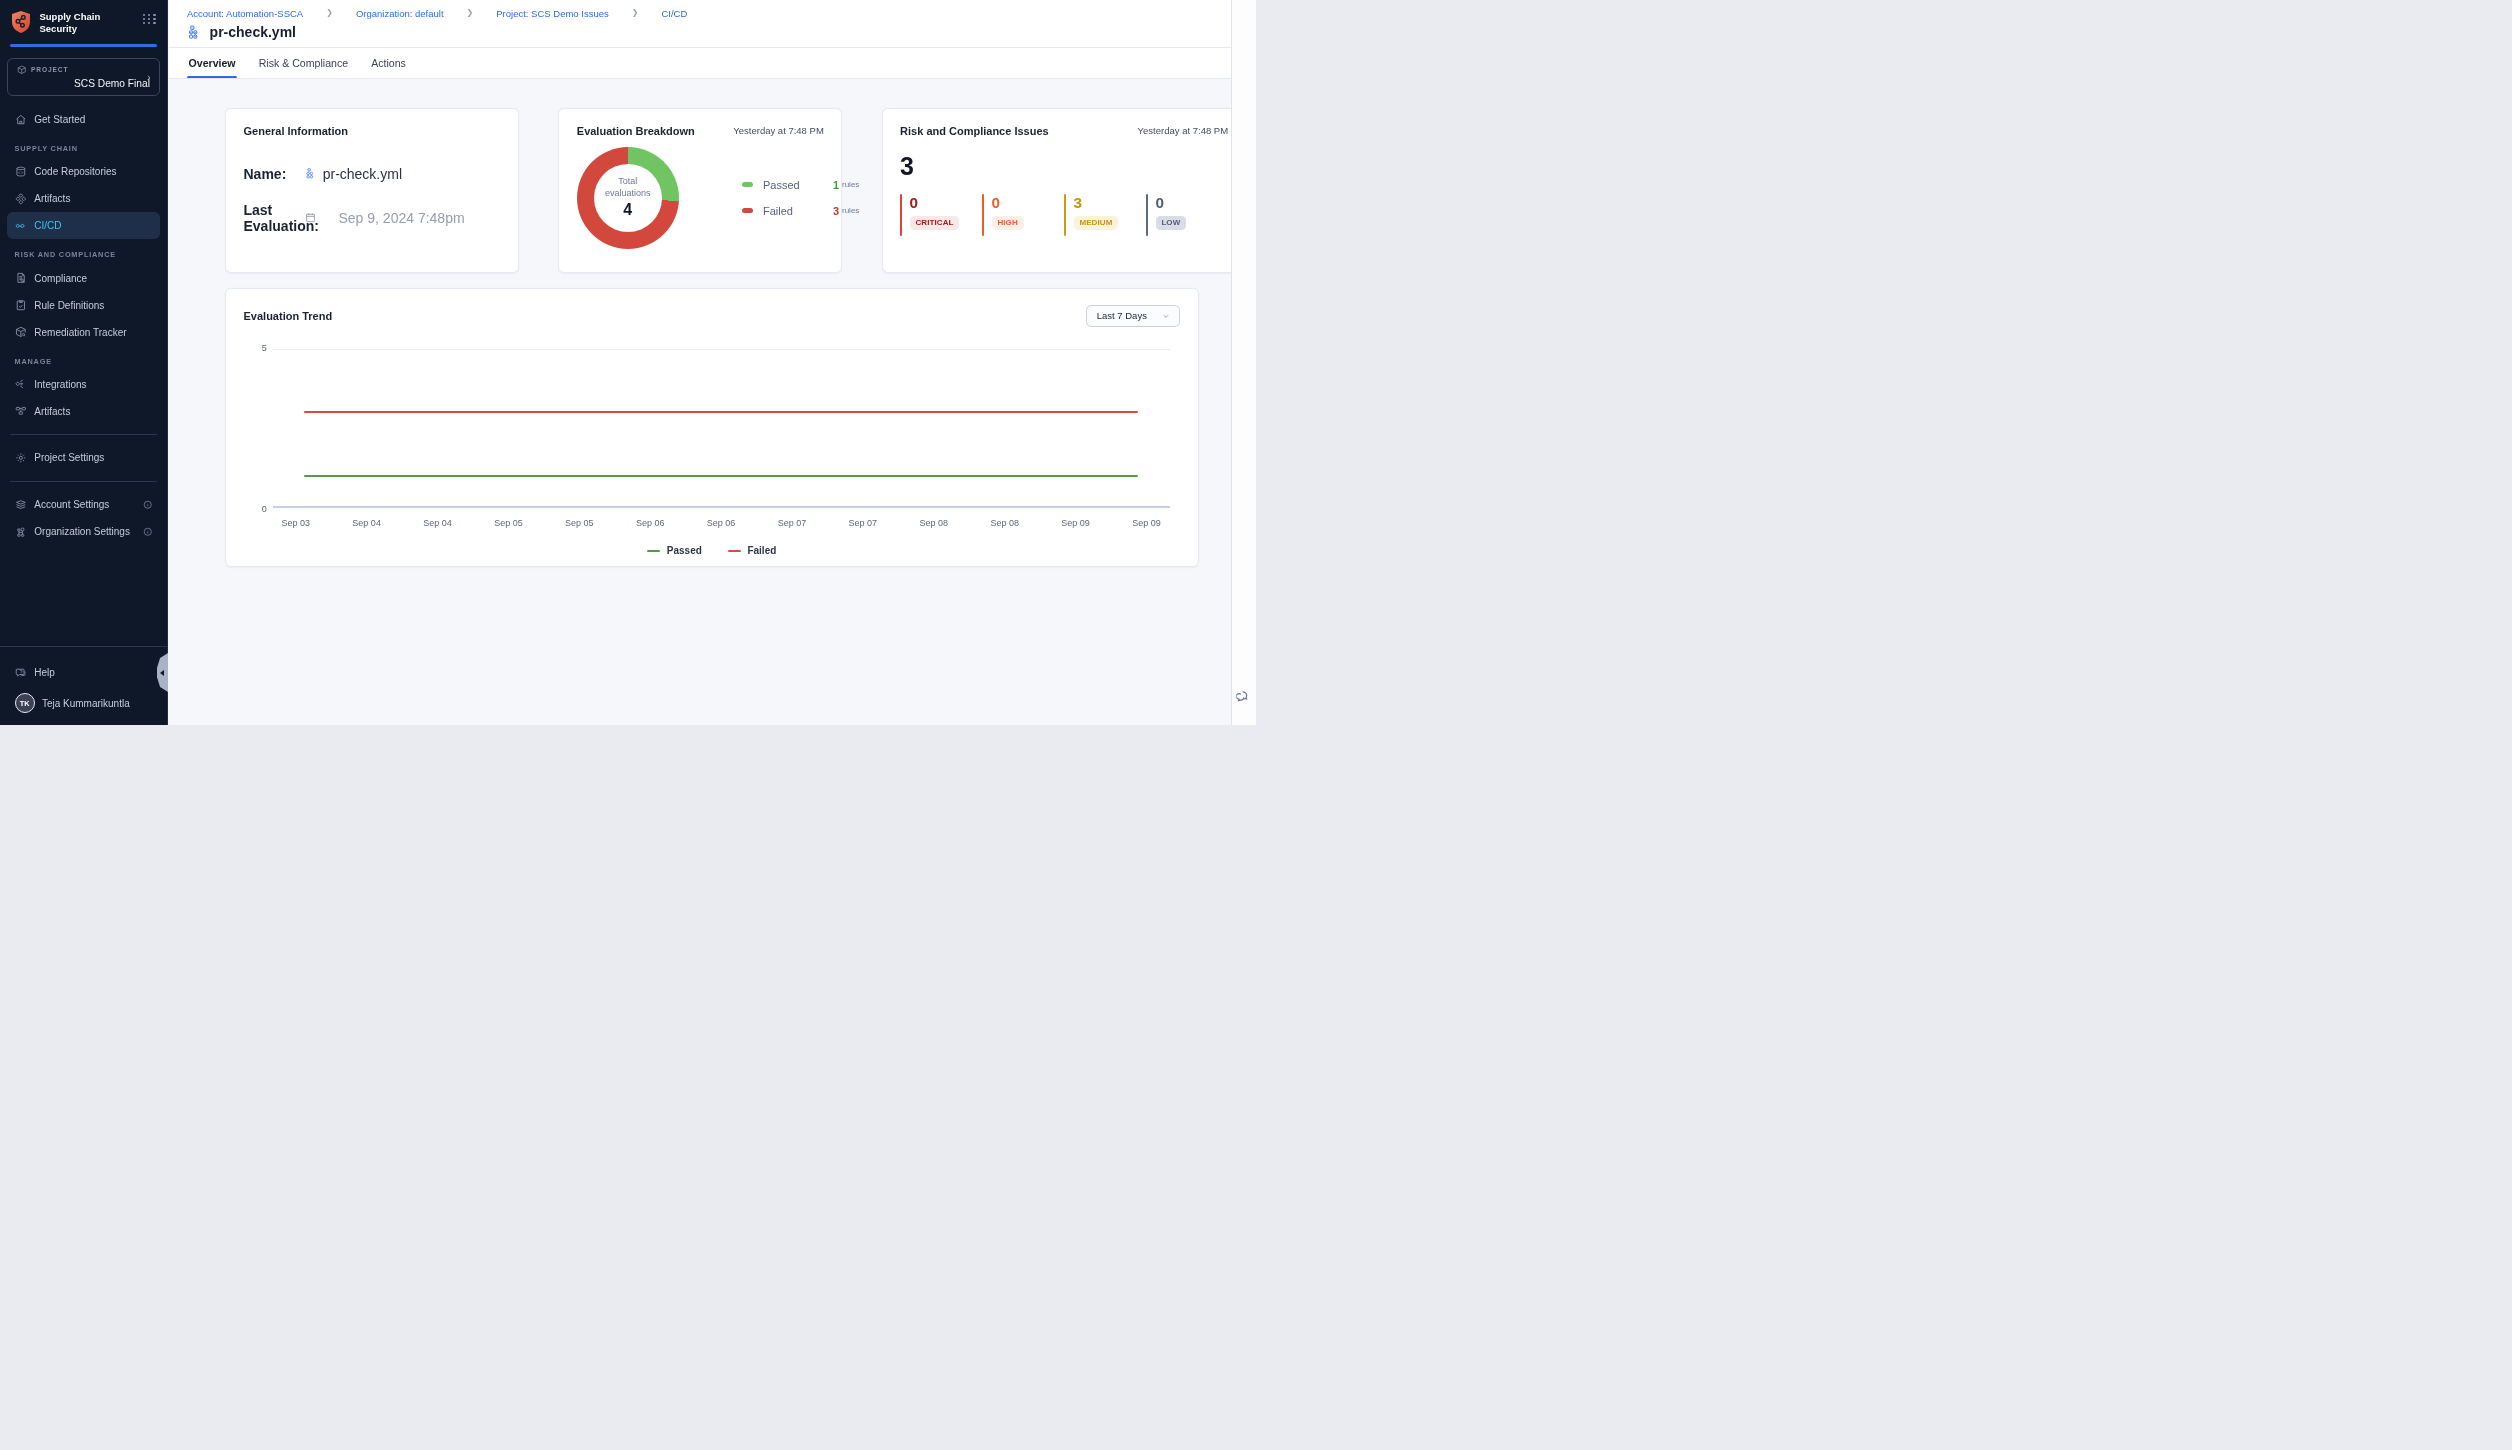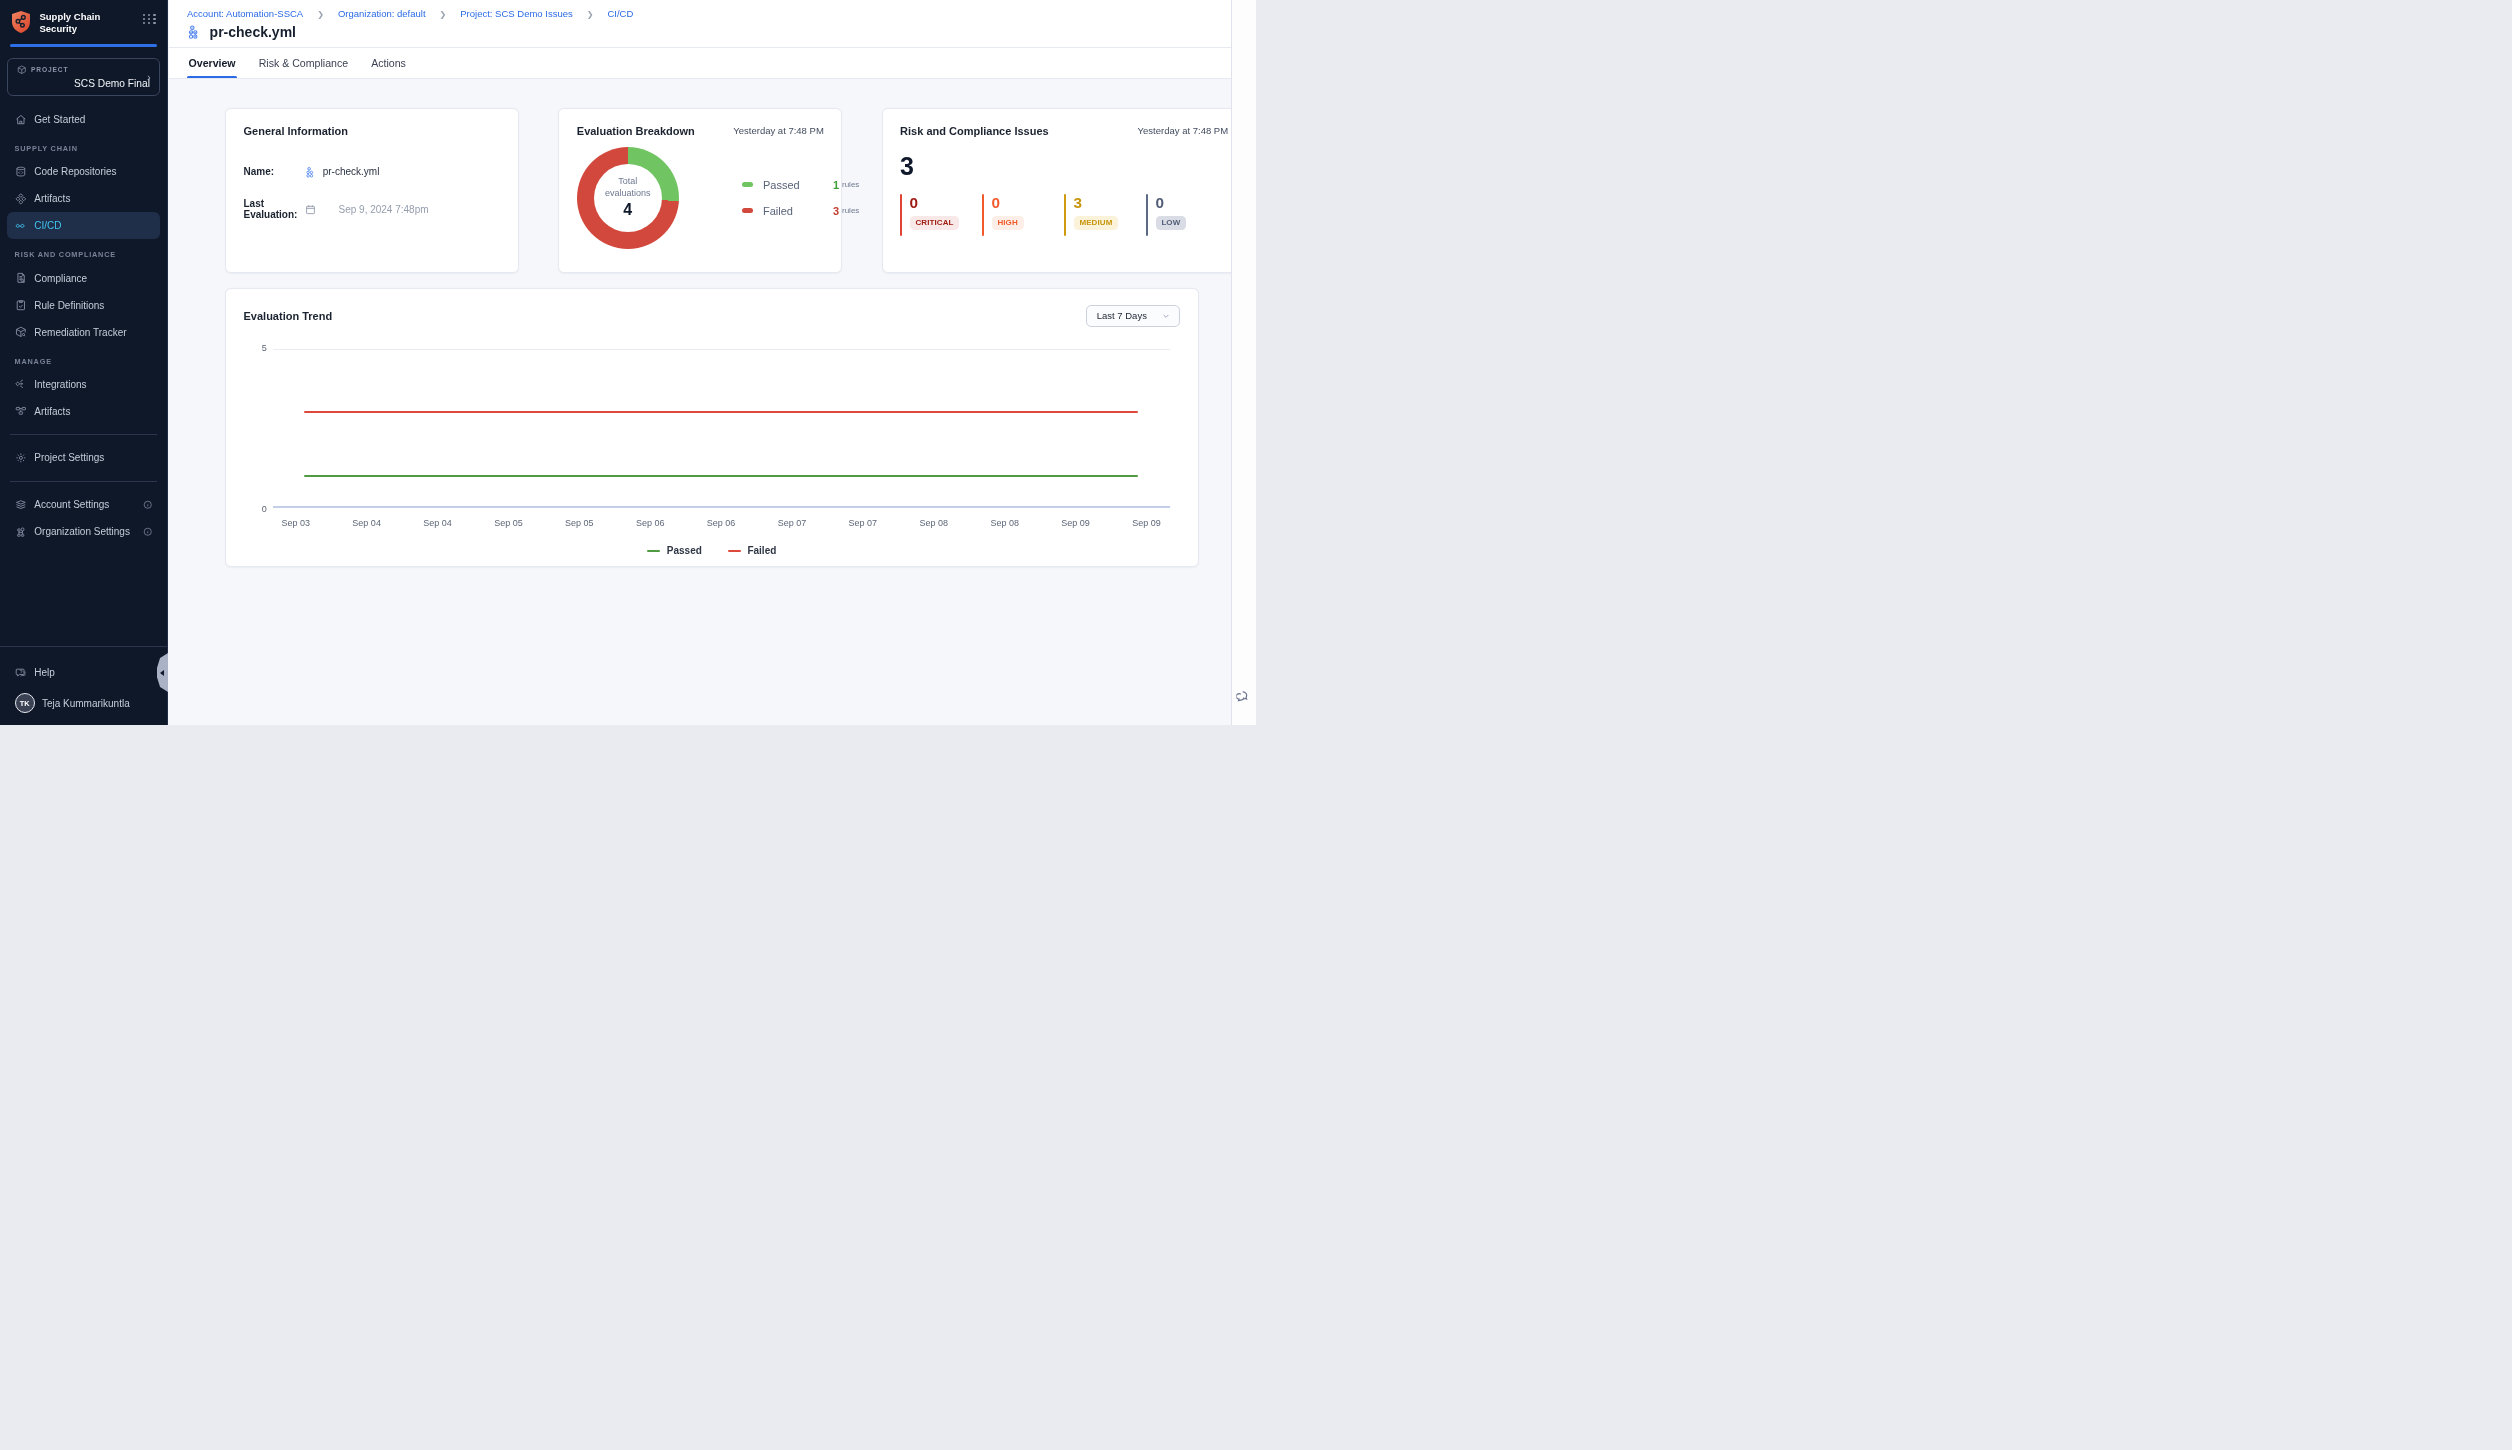--- a/index.html
+++ b/index.html
@@ -39,41 +39,41 @@
   .collapse-handle { position:absolute; left:157px; top:653px; width:11px; height:39px; background:#aab3c6; clip-path:polygon(100% 0,28% 13%,0 38%,0 62%,28% 87%,100% 100%); display:flex; align-items:center; justify-content:center; cursor:pointer; z-index:5; }
   .collapse-arrow { width:0; height:0; border-top:3.3px solid transparent; border-bottom:3.3px solid transparent; border-right:4.7px solid #0e1829; margin-right:1.5px; }
 
   
   .right-strip { position:absolute; right:0; top:0; bottom:0; width:25.5px; background:#fdfdfe; border-left:0.7px solid #e0e3ed; }
   .chat-fab { position:absolute; bottom:20.4px; left:50%; transform:translateX(-50%); color:#6c7390; cursor:pointer; display:flex; }
 
   
   .main { position:absolute; left:169px; right:25.5px; top:0; bottom:0; overflow:hidden; }
   .header-top { background:#fff; padding:8px 18px 6.6px; border-bottom:0.7px solid #e6e9f1; }
-  .breadcrumb { display:flex; align-items:flex-end; gap:14px; font-size:9.5px; }
+  .breadcrumb { display:flex; align-items:flex-start; gap:23px; font-size:9.5px; }
   .crumb { color:#2b6be6; cursor:pointer; }
   .crumb-sep { color:#9aa2b2; font-size:8px; }
   .title-row { display:flex; align-items:center; gap:6.6px; margin-top:5.1px; }
   .page-title { font-size:14px; font-weight:700; color:#17202e; }
 
   .tabstrip { background:#fff; padding:0 18px; border-bottom:0.7px solid #e6e9f1; display:flex; gap:20px; height:31px; align-items:stretch; }
   .tab { display:flex; align-items:center; font-size:10.6px; color:#3c4354; cursor:pointer; position:relative; padding:0 1.5px; }
   .tab.active { font-weight:700; color:#141b28; }
   .tab.active::after { content:""; position:absolute; left:0; right:0; bottom:-0.7px; height:2.2px; background:#2b6be6; border-radius:1.5px 1.5px 0 0; }
 
   .content { padding:29px 32px 0; }
   .cards-row { display:grid; grid-template-columns:318px 308px 1fr; gap:15.3px; }
   .card { background:#fff; border:0.7px solid #e6e9f1; border-radius:5.8px; box-shadow:0 0.7px 1.5px rgba(20,30,60,.05); padding:16px 17.5px; position:relative;margin-left:24px; }
   .cards-row .card { height:165px; }
   .card-head { display:flex; justify-content:space-between; align-items:flex-start; }
   .card-title { font-size:11px; font-weight:700; color:#1b2330; }
   .card-time { font-size:9.5px; color:#424b5e; }
 
   
-  .gi-row { display:flex; align-items:center; font-size:10px; }
+  .gi-row { display:flex; align-items:center; font-size:14px; }
   .gi-row.first { margin-top:29px; }
   .gi-row.second { margin-top:20px; }
   .gi-label { width:61px; font-weight:700; color:#1b2330; }
   .gi-value { display:flex; align-items:center; gap:5.8px; color:#2a3242; }
   .gi-date { color:#959dae; display:flex; gap:23px; align-items:center; }
   .gi-date svg { color:#8b93a5; }
 
   
   .bd-body { display:flex; align-items:center; margin-top:10.2px; }
   .donut { width:102px; height:102px; border-radius:50%; position:relative; flex:none; background:#ddd; }

